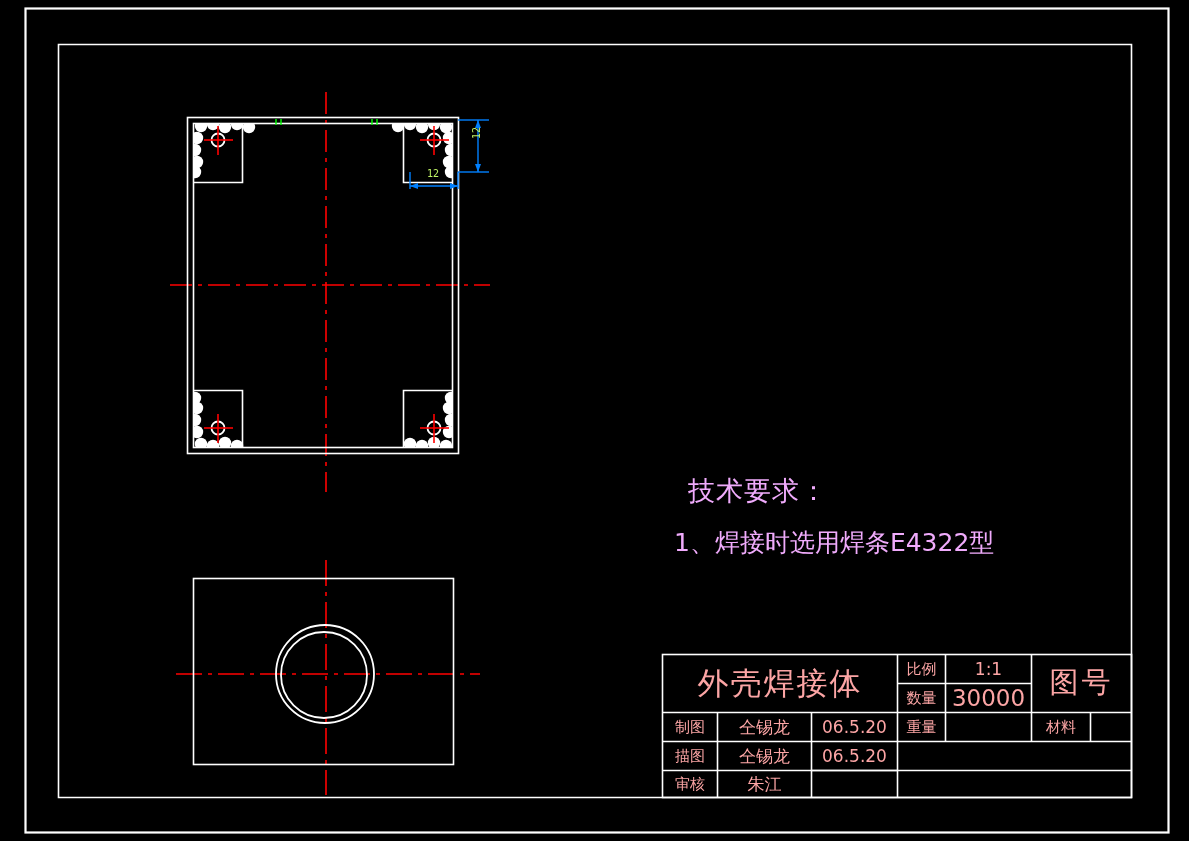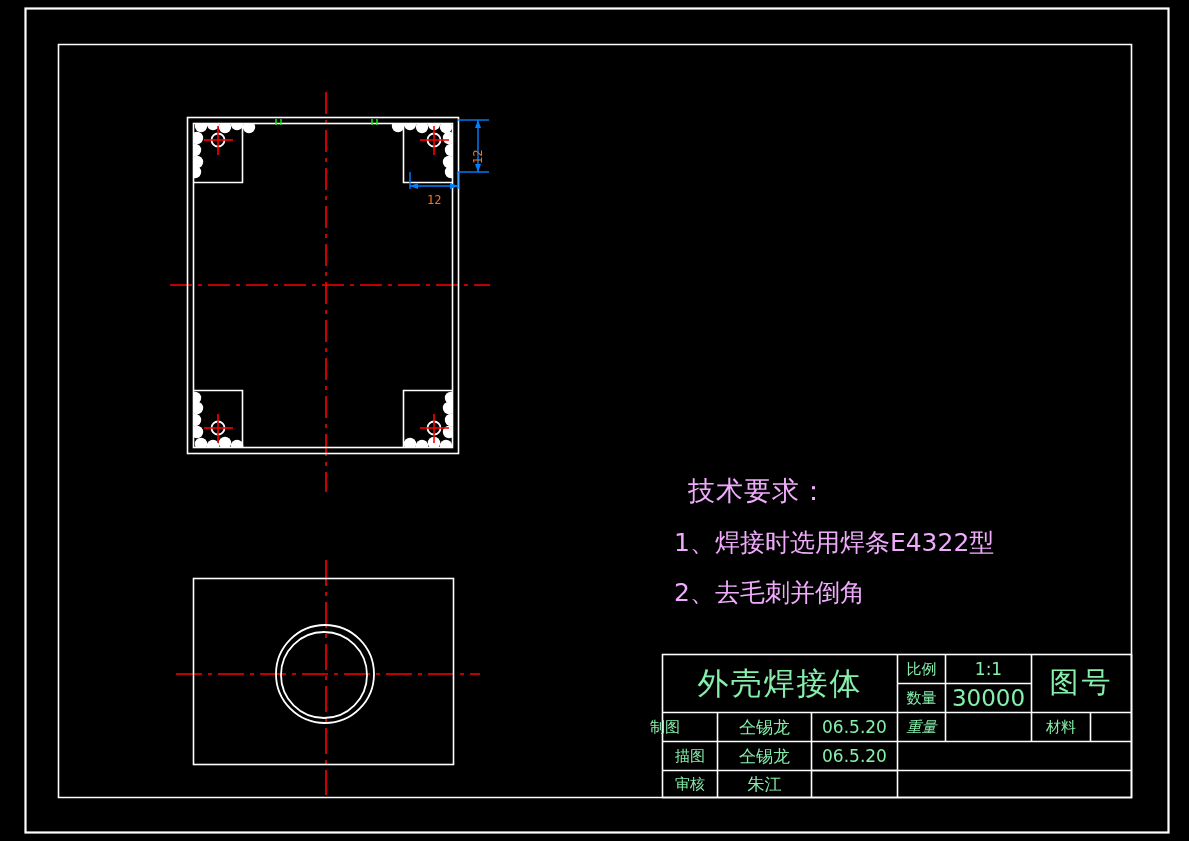--- a/index.html
+++ b/index.html
@@ -58,43 +58,42 @@
   .tech-line {
     font-size: 25px;
     letter-spacing: 0px;
     white-space: nowrap;
     margin-top: 17px;
     margin-left: -14px;
   }
   
   .tb-cell {
     position: absolute;
-    color: #86efac;
+    color: #fca5a5;
     font-family: "DejaVu Sans", sans-serif;
     display: flex;
     align-items: center;
     justify-content: center;
     white-space: nowrap;
     z-index: 6;
     pointer-events: none;
   }
   .tb-partname { font-size: 31px; letter-spacing: 2px; }
   .tb-label    { font-size: 15px; }
   .tb-value    { font-size: 17px; }
   .tb-bignum   { font-size: 23px; }
   .tb-drawno   { font-size: 29px; letter-spacing: 3px; }
   .tb-school   { font-size: 29px; letter-spacing: 4px; }
   .dim-text {
     position: absolute;
-    color: #f97316;
+    color: #bef264;
     font-family: "DejaVu Sans Mono", monospace;
-    font-size: 12px;
+    font-size: 10px;
     z-index: 6;
     white-space: nowrap;
-    margin-top: 25px;
   }
 </style>
 </head>
 <body>
 
 <div id="canvas-root">
 
   <svg class="drawing" viewBox="0 0 1189 841">
     <defs>
 
@@ -261,44 +260,43 @@
       <line x1="1090.5" y1="712.5" x2="1090.5" y2="741.5"></line>
 
       <line x1="811.5" y1="770.5" x2="897.5" y2="770.5"></line>
     </g>
   </svg>
 
 
   <div class="tech-block">
     <div class="tech-heading">技术要求：</div>
     <div class="tech-line">1、焊接时选用焊条E4322型</div>
-    <div class="tech-line">2、去毛刺并倒角</div>
   </div>
 
   <div class="dim-text" style="left:427px; top:168px;">12</div>
   <div class="dim-text" style="left:471px; top:139px; transform: rotate(-90deg); transform-origin: left top;">12</div>
 
   <div class="tb-cell tb-partname" style="left:663px; top:655px; width:234px; height:57px;">外壳焊接体</div>
 
   <div class="tb-cell tb-label" style="left:898px; top:655px; width:47px; height:28px;">比例</div>
   <div class="tb-cell tb-value" style="left:946px; top:655px; width:85px; height:28px;">1:1</div>
 
   <div class="tb-cell tb-label" style="left:898px; top:684px; width:47px; height:28px;">数量</div>
   <div class="tb-cell tb-bignum" style="left:946px; top:684px; width:85px; height:28px;">30000</div>
 
   <div class="tb-cell tb-drawno" style="left:1032px; top:654px; width:99px; height:57px;text-align:center;">图号</div>
 
-  <div class="tb-cell tb-label" style="left:898px; top:713px; width:47px; height:28px;font-style:italic;">重量</div>
+  <div class="tb-cell tb-label" style="left:898px; top:713px; width:47px; height:28px;">重量</div>
   <div class="tb-cell tb-value" style="left:946px; top:713px; width:85px; height:28px;"></div>
 
   <div class="tb-cell tb-label" style="left:1032px; top:713px; width:58px; height:28px;">材料</div>
   <div class="tb-cell tb-value" style="left:1091px; top:713px; width:40px; height:28px;"></div>
 
 
-  <div class="tb-cell tb-label" style="left:638px; top:713px; width:54px; height:28px;">制图</div>
+  <div class="tb-cell tb-label" style="left:663px; top:713px; width:54px; height:28px;">制图</div>
   <div class="tb-cell tb-value" style="left:718px; top:713px; width:93px; height:28px;">仝锡龙</div>
   <div class="tb-cell tb-value" style="left:812px; top:713px; width:85px; height:28px;">06.5.20</div>
 
   <div class="tb-cell tb-label" style="left:663px; top:742px; width:54px; height:28px;">描图</div>
   <div class="tb-cell tb-value" style="left:718px; top:742px; width:93px; height:28px;">仝锡龙</div>
   <div class="tb-cell tb-value" style="left:812px; top:742px; width:85px; height:28px;">06.5.20</div>
 
   <div class="tb-cell tb-label" style="left:663px; top:771px; width:54px; height:27px;">审核</div>
   <div class="tb-cell tb-value" style="left:718px; top:771px; width:93px; height:27px;">朱江</div>
   <div class="tb-cell tb-value" style="left:812px; top:771px; width:85px; height:27px;"></div>

